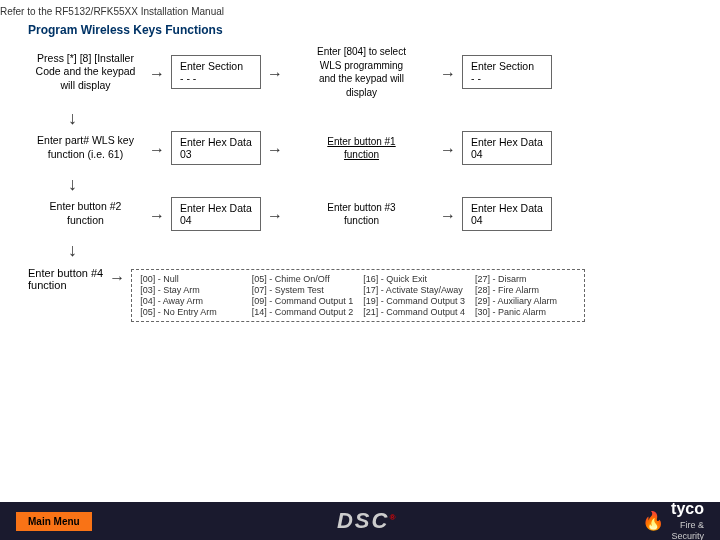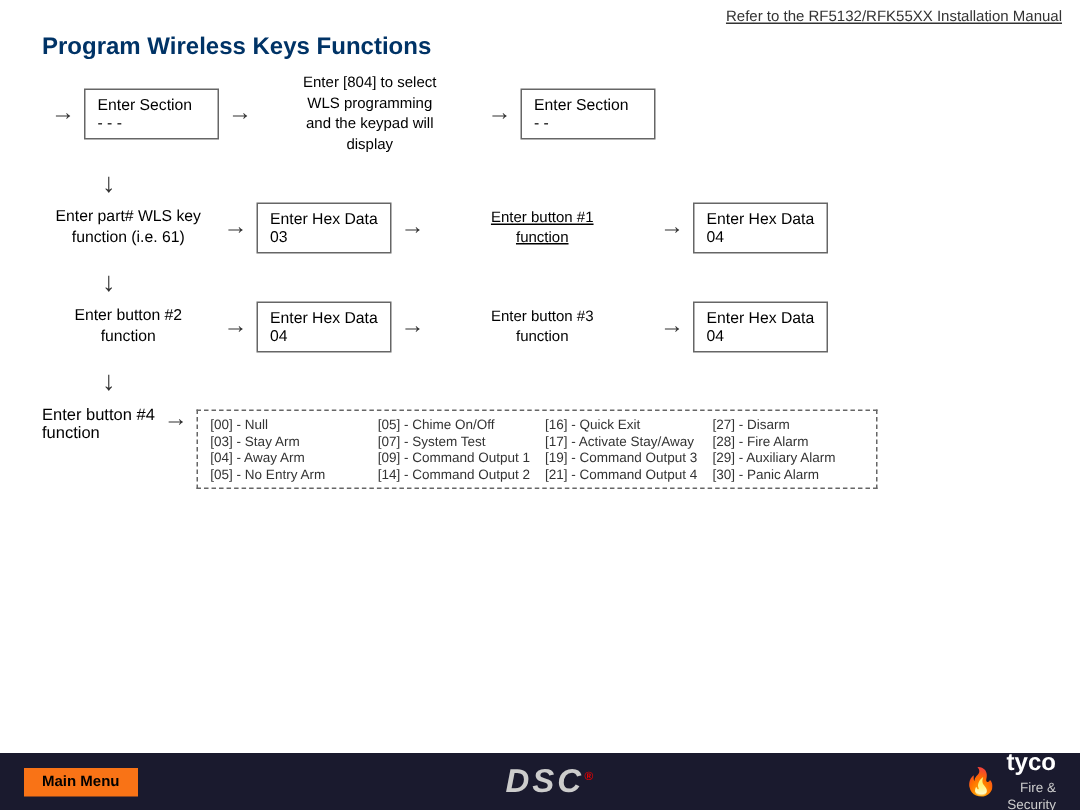--- a/index.html
+++ b/index.html
@@ -7,29 +7,27 @@
       font-family: Arial, sans-serif;
       background: #fff;
       width: 720px;
       height: 540px;
       overflow: hidden;
       position: relative;
       font-size: 11px;
     }
 
     .top-ref {
-      text-align: right;
       padding: 6px 12px 2px 0;
       font-size: 10px;
       color: #333;
-      text-decoration: underline;
     }
 
     .page-title {
-      font-size: 16px;
+      font-size: 12px;
       font-weight: bold;
       color: #003366;
       padding: 4px 0 8px 28px;
     }
 
     .main-content {
       padding: 0 28px;
     }
 
     
@@ -170,20 +168,23 @@
 </head>
 <body>
 
 <div class="top-ref">Refer to the RF5132/RFK55XX  Installation Manual</div>
 
 <div class="page-title">Program Wireless Keys Functions</div>
 
 <div class="main-content">
 
   <div class="flow-row">
+    <div class="left-label" style="white-space:pre-line;">Press [*] [8] [Installer
+Code and the keypad
+will display</div>
     <div class="arrow">→</div>
     <div class="flow-box">
       <div class="section-text">Enter Section</div>
       <div class="section-val">- - -</div>
     </div>
     <div class="arrow">→</div>
     <div class="middle-desc" style="white-space:pre-line;">Enter [804] to select
 WLS programming
 and the keypad will
 display</div>

